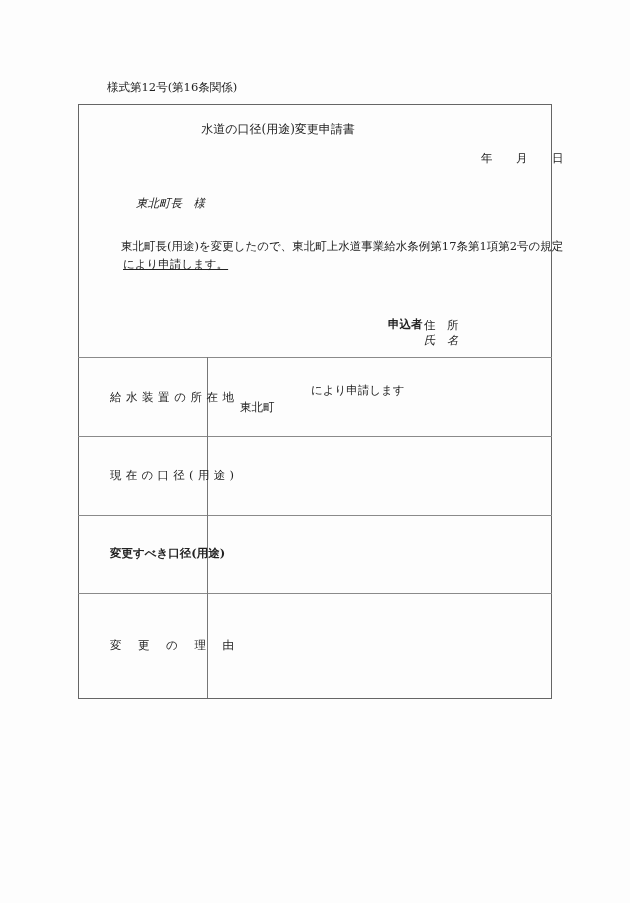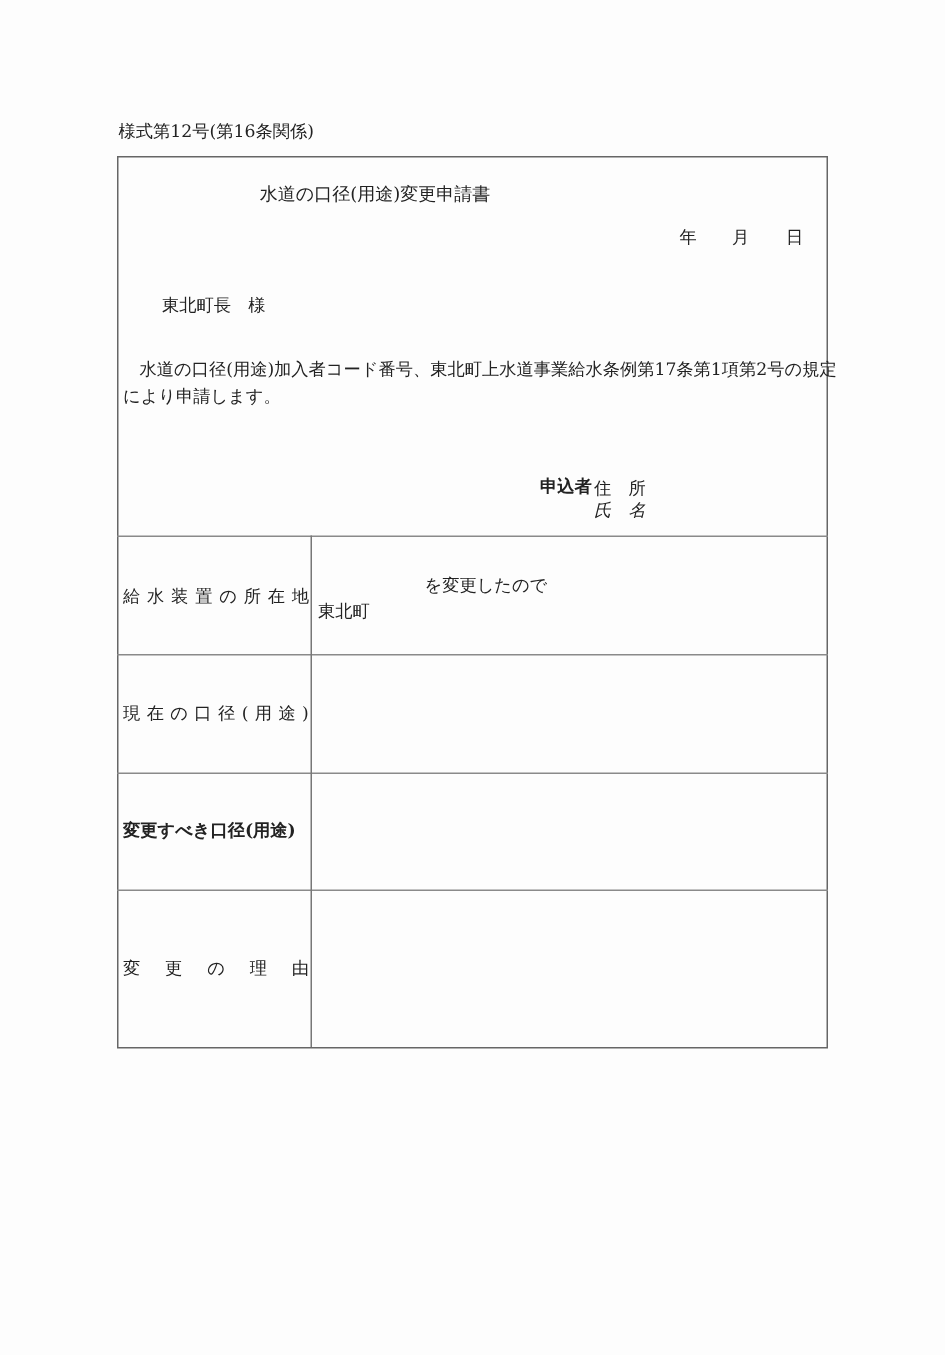--- a/index.html
+++ b/index.html
@@ -9,21 +9,21 @@
     }
     body {
       width: 630px;
       height: 903px;
       position: relative;
       font-family: "DejaVu Serif", "Liberation Serif", serif;
       color: #222;
       font-size: 11.5px;
       overflow: hidden;
     }
-    .abs { position: absolute; white-space: nowrap; }
+    .abs { position: absolute; white-space: nowrap; margin-left: 28px; }
     .form-number { left: 79px; top: 80px; font-size: 11.5px; }
     .outer-box {
       position: absolute;
       left: 78px; top: 104px;
       width: 472px; height: 593px;
       border: 1.5px solid #666;
       box-sizing: content-box;
     }
     .hline {
       position: absolute;
@@ -38,23 +38,23 @@
       top: 357px;
       width: 0;
       height: 341px;
       border-left: 1.5px solid #777;
     }
     .title { left: 0; width: 500px; text-align: center; top: 121px; font-size: 12px; }
     .date { top: 151px; }
     .date-year { left: 453px; }
     .date-month { left: 488px; }
     .date-day { left: 524px; }
-    .addressee { left: 108px; top: 196px; }
+    .addressee { left: 108px; top: 196px; font-style: italic; }
     .body-line1 { left: 93px; top: 239px; }
-    .body-line2 { left: 82px; top: 257px; }
+    .body-line2 { left: 95px; top: 257px; text-decoration: underline; }
     .applicant-addr { left: 396px; top: 318px; }
     .applicant-label { left: 360px; top: 317px; font-weight: bold; }
     .applicant-name { left: 396px; top: 333px; font-style: italic; }
     .row-label { left: 82px; width: 124px; font-size: 11.5px; }
     .row-label.justify {
       display: flex;
       justify-content: space-between;
     }
     .label-1 { top: 390px; }
     .label-2 { top: 468px; }
@@ -76,38 +76,38 @@
 <div class="vline"></div>
 
 <div class="abs title">水道の口径(用途)変更申請書</div>
 
 <div class="abs date date-year">年</div>
 <div class="abs date date-month">月</div>
 <div class="abs date date-day">日</div>
 
 <div class="abs addressee">東北町長　様</div>
 
-<div class="abs body-line1">水道の口径(用途)加入者コード番号、東北町上水道事業給水条例第17条第1項第2号の規定</div>
+<div class="abs body-line1">東北町長(用途)を変更したので、東北町上水道事業給水条例第17条第1項第2号の規定</div>
 <div class="abs body-line2">により申請します。</div>
 
 <div class="abs applicant-addr">住　所</div>
 <div class="abs applicant-label">申込者</div>
 <div class="abs applicant-name">氏　名</div>
 
 <div class="abs row-label justify label-1">
   <span>給</span>
   <span>水</span>
   <span>装</span>
   <span>置</span>
   <span>の</span>
   <span>所</span>
   <span>在</span>
   <span>地</span>
 </div>
-<div class="abs subscriber-code">を変更したので</div>
+<div class="abs subscriber-code">により申請します</div>
 <div class="abs location-town">東北町</div>
 
 <div class="abs row-label justify label-2">
   <span>現</span>
   <span>在</span>
   <span>の</span>
   <span>口</span>
   <span>径</span>
   <span>(</span>
   <span>用</span>

